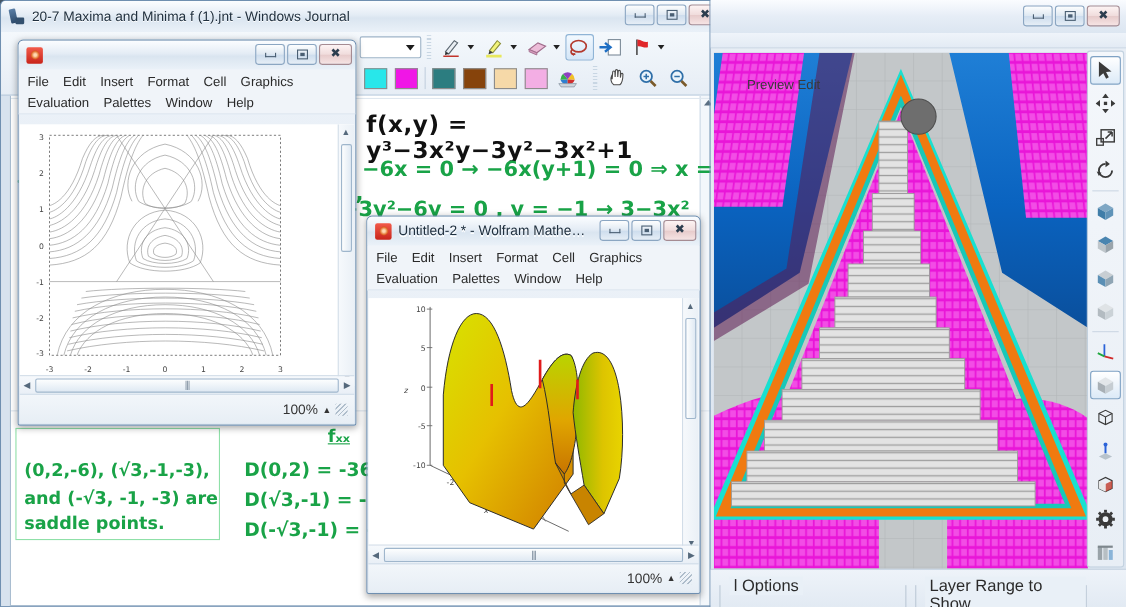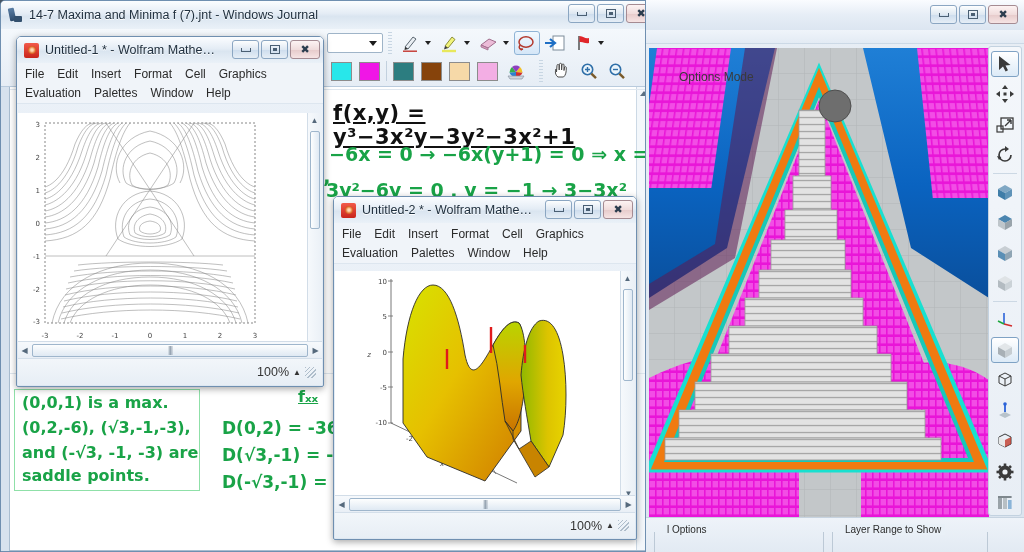--- a/index.html
+++ b/index.html
@@ -50,21 +50,21 @@
   .tbtn { width:26px;height:24px;display:flex;align-items:center;justify-content:center;border-radius:3px;}
   .tbtn.active { border:1px solid #8fb4d6; background:linear-gradient(#f2f9ff,#d4e6f7); }
   .mini-caret { width:0;height:0;border-left:3.5px solid transparent;border-right:3.5px solid transparent;
                 border-top:4.5px solid #222; margin:0 3px 0 0; }
   .sw { width:21px;height:19px;border:1px solid #8c8c8c; }
   .jpage { position:absolute; left:8px; top:58px; right:8px; bottom:0; background:#fff;
            border:1px solid #a9bdd0; border-top:none; overflow:hidden; }
   .ruleline { position:absolute; left:0; right:0; height:1px; background:#dfe7ef; }
   .jscroll { position:absolute; right:0; top:0; width:14px; bottom:0; background:#f3f7fb; border-left:1px solid #ccd9e5; }
   .ink { position:absolute; color:#19a347; font-family:"DejaVu Sans", sans-serif; font-weight:700; }
-  .ink-blk { position:absolute; color:#111; font-family:"DejaVu Sans", sans-serif; font-weight:700;text-decoration:underline; }
+  .ink-blk { position:absolute; color:#111; font-family:"DejaVu Sans", sans-serif; font-weight:700; }
   .notebox { position:absolute; border:1.5px solid #8fe0a8; }
 
   
   .mm .titlebar { height:26px; }
   .mmicon { width:15px;height:15px;margin-right:6px;border-radius:2px;flex:0 0 auto;
             background:linear-gradient(#f25a4a,#c8241a); position:relative;
             display:flex;align-items:center;justify-content:center; }
   .mmicon::after{content:"";width:8px;height:8px;border-radius:50%;
     background:radial-gradient(#ffd9b0 20%,#e06a2a 60%,#b33a12 100%);}
   .menubar { background:#f0f4f9; padding:2px 6px 0; border-bottom:1px solid #dde6ef; }
@@ -99,30 +99,30 @@
               overflow:hidden; background:#b9bdbf; }
   .toolcol { position:absolute; right:2px; top:46px; width:34px; bottom:36px;
              background:linear-gradient(#f4f7fb,#e8eef5); border:1px solid #c3d2e0; border-radius:3px;
              display:flex; flex-direction:column; align-items:center; padding-top:4px; gap:5px; }
   .ticon { width:28px;height:26px; display:flex;align-items:center;justify-content:center; border-radius:3px; }
   .ticon.sel { border:1px solid #7fa2c4; background:linear-gradient(#ffffff,#dceaf7); }
   .tdiv { width:24px;height:1px;background:#ccd8e4; }
   .sbottom { position:absolute; left:0; right:0; bottom:0; height:35px;
              background:linear-gradient(#eef3f9,#e2eaf3); border-top:1px solid #c6d3e0; }
   .grp { position:absolute; top:14px; height:21px; border:1px solid #bcc9d6; border-top:none; }
-  .grplbl { position:absolute; top:-8px; left:8px; background:#e9f0f7; padding:0 4px; font-size:10px; color:#2b2b2b;text-align:center; }
+  .grplbl { position:absolute; top:-8px; left:8px; background:#e9f0f7; padding:0 4px; font-size:15px; color:#2b2b2b; }
   .pvmode { position:absolute; left:40px; top:70px; font-size:12px; color:#3a3a3a; }
 </style>
 </head>
 <body>
 
 <div class="win" id="journal">
   <div class="titlebar">
     <span class="jicon"></span>
-    <span class="title-text">14-7 Maxima and Minima f (7).jnt - Windows Journal</span>
+    <span class="title-text">20-7 Maxima and Minima f (1).jnt - Windows Journal</span>
     <div class="wbtns">
       <div class="wbtn">
           <i class="gl-min"></i>
         </div>
       <div class="wbtn">
           <i class="gl-max"></i>
         </div>
       <div class="wbtn close">
           <i>✖</i>
         </div>
@@ -234,37 +234,35 @@
       <svg style="position:absolute;left:6px;top:16px" width="14" height="200">
         <path d="M7 4 C5 60 9 110 6 180" stroke="#2fb457" stroke-width="2.6" fill="none" stroke-linecap="round"></path>
         <path d="M1 62 h12" stroke="#2fb457" stroke-width="2.6" fill="none" stroke-linecap="round"></path>
       </svg>
 
       <div class="ink-blk" style="left:323px; top:14px; font-size:21px; letter-spacing:.5px;">f(x,y) = y³−3x²y−3y²−3x²+1</div>
       <div class="ink" style="left:300px; top:56px; font-size:19px;">y −6x = 0  →  −6x(y+1) = 0  ⇒  x = 0,</div>
       <div class="ink" style="left:300px; top:92px; font-size:19px;">−3y²−6y = 0 ,          y = −1  →  3−3x²</div>
 
       <div class="notebox" style="left:4px; top:302px; width:186px; height:102px;"></div>
-      <div class="ink" style="left:12px; top:306px; font-size:16px;">(0,0,1) is a max.</div>
       <div class="ink" style="left:12px; top:331px; font-size:16px;">(0,2,-6), (√3,-1,-3),</div>
       <div class="ink" style="left:12px; top:356px; font-size:16px;">and (-√3, -1, -3) are</div>
       <div class="ink" style="left:12px; top:379px; font-size:16px;">saddle points.</div>
 
       <div class="ink" style="left:288px; top:300px; font-size:16px;text-decoration:underline;">fₓₓ</div>
       <div class="ink" style="left:212px; top:331px; font-size:17px;">D(0,2) = -36(</div>
       <div class="ink" style="left:212px; top:358px; font-size:17px;">D(√3,-1) = -36</div>
       <div class="ink" style="left:212px; top:385px; font-size:17px;">D(-√3,-1) = -36</div>
     </div>
   </div>
 </div>
 
 <div class="win mm" id="mm1" style="left:16px; top:36px; width:308px; height:351px;">
   <div class="titlebar">
     <span class="mmicon"></span>
-    <span class="title-text">Untitled-1 * - Wolfram Mathe…</span>
     <div class="wbtns">
       <div class="wbtn">
           <i class="gl-min"></i>
         </div>
       <div class="wbtn">
           <i class="gl-max"></i>
         </div>
       <div class="wbtn close">
           <i>✖</i>
         </div>
@@ -566,21 +564,21 @@
         <rect x="80" y="278" width="148" height="28"></rect>
         <rect x="62" y="306" width="180" height="28"></rect>
         <rect x="46" y="334" width="212" height="28"></rect>
         <rect x="30" y="362" width="246" height="28"></rect>
         <rect x="16" y="390" width="276" height="22"></rect>
       </g>
 
       <circle cx="186" cy="58" r="16" fill="#6e6e6e" stroke="#4f4f4f" stroke-width="1"></circle>
     </svg>
 
-    <div class="pvmode" style="left:30px; top:22px;">Options Mode</div>
+    <div class="pvmode" style="left:30px; top:22px;">Preview Edit</div>
   </div>
 
   <div class="toolcol">
     <div class="ticon sel">
       <svg width="16" height="18" viewBox="0 0 16 18">
           <path d="M2 1 L2 15 L6 11.5 L8.6 16.5 L11 15.2 L8.5 10.5 L13.5 10 Z" fill="#3a3a3a"></path>
         </svg>
     </div>
     <div class="ticon">
       <svg width="18" height="18" viewBox="0 0 18 18">

